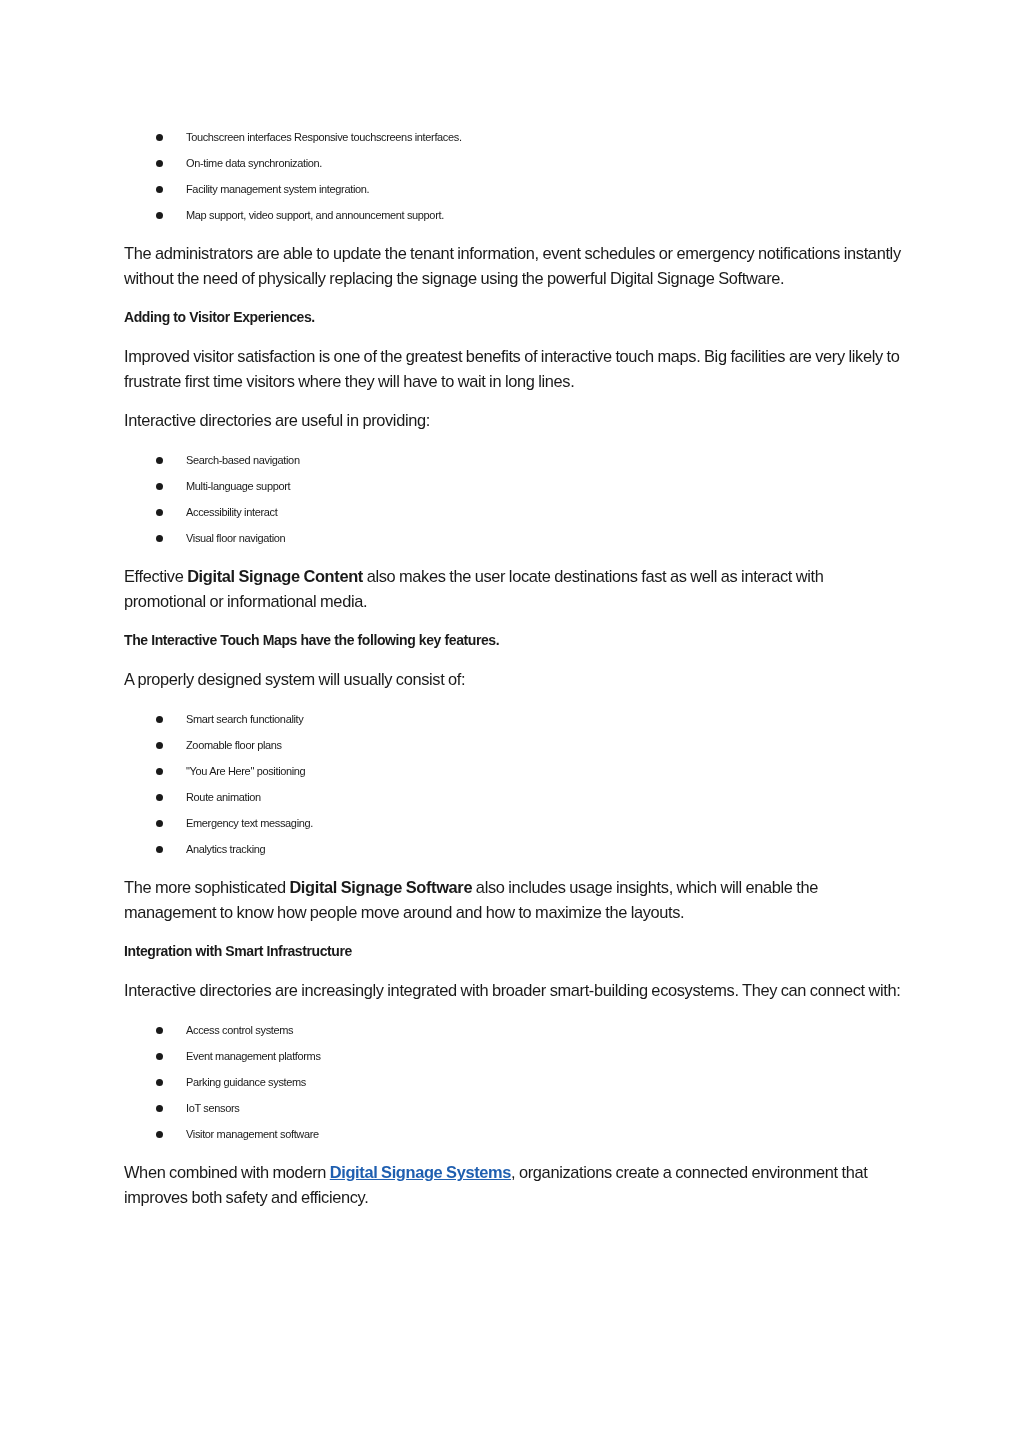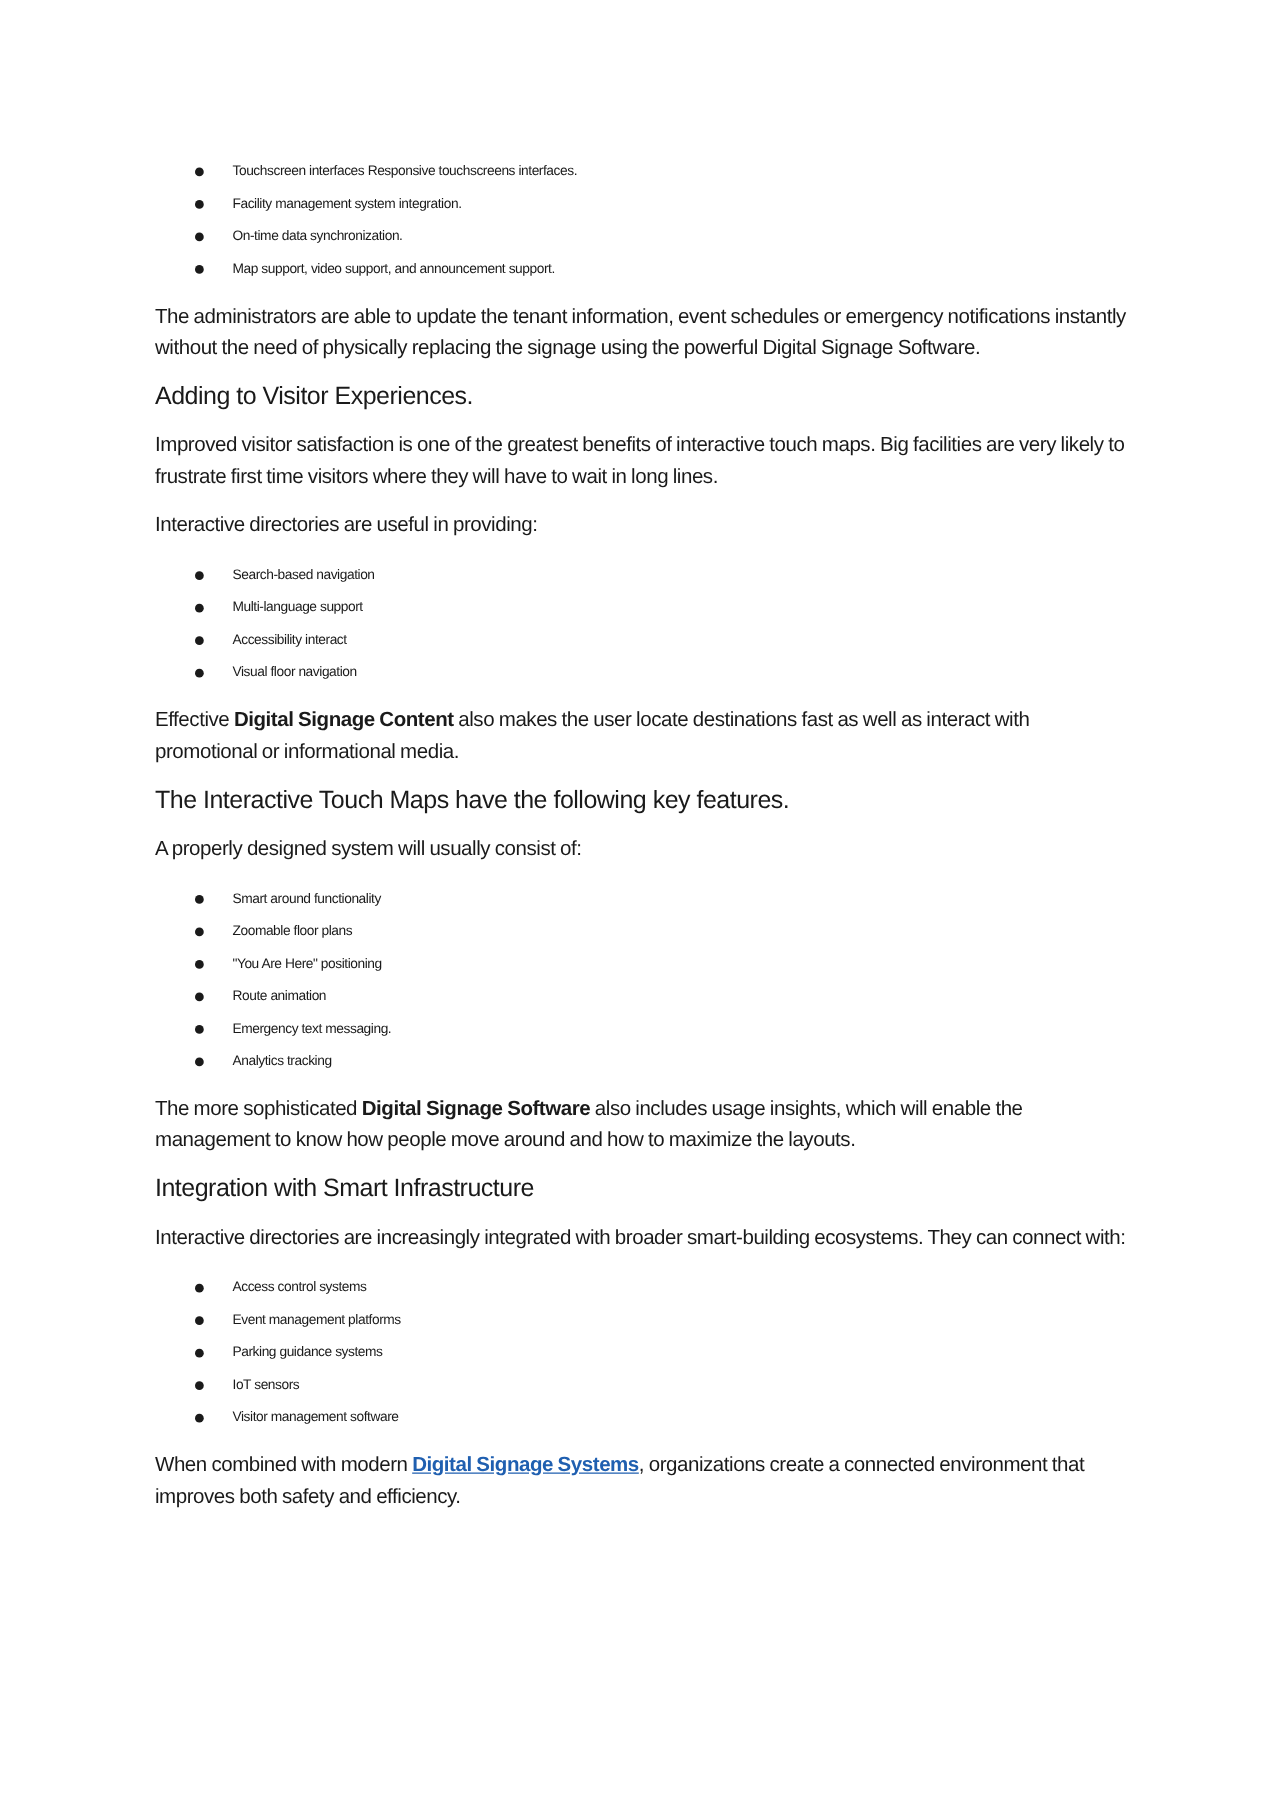--- a/index.html
+++ b/index.html
@@ -6,21 +6,21 @@
     body {
       width: 1023px; height: 1447px; position: relative; overflow: hidden;
       font-family: "Liberation Sans", sans-serif; color: #1a1a1a;
     }
     .page { position: absolute; left: 124px; top: 124px; width: 780px; }
     .p {
       font-size: 16.4px; line-height: 25px; margin: 0 0 14px 0;
       letter-spacing: -0.35px; word-spacing: -0.5px;
     }
     .h {
-      font-size: 20px; line-height: 25px; font-weight: normal; margin: 0 0 14px 0;
+      font-size: 14px; line-height: 25px; font-weight: bold; margin: 0 0 14px 0;
       letter-spacing: -0.4px;
     }
     ul.list { list-style: none; margin: 0 0 13px 0; padding: 0; }
     ul.list li {
       position: relative; padding-left: 62px; font-size: 11px; line-height: 26px;
       letter-spacing: -0.35px;
     }
     ul.list li .bullet {
       position: absolute; left: 32px; top: 10px; width: 7px; height: 7px;
       border-radius: 50%; background: #1a1a1a;
@@ -28,22 +28,22 @@
     b { font-weight: bold; }
     a.link { color: #1f5fb0; font-weight: bold; text-decoration: underline; }
   </style>
 </head>
 <body>
 
 <div class="page">
 
   <ul class="list">
     <li><span class="bullet"></span><span>Touchscreen interfaces Responsive touchscreens interfaces.</span></li>
+    <li><span class="bullet"></span><span>On-time data synchronization.</span></li>
     <li><span class="bullet"></span><span>Facility management system integration.</span></li>
-    <li><span class="bullet"></span><span>On-time data synchronization.</span></li>
     <li><span class="bullet"></span><span>Map support, video support, and announcement support.</span></li>
   </ul>
 
   <p class="p">The administrators are able to update the tenant information, event schedules or emergency notifications instantly without the need of physically replacing the signage using the powerful Digital Signage Software.</p>
 
   <h2 class="h">Adding to Visitor Experiences.</h2>
 
   <p class="p">Improved visitor satisfaction is one of the greatest benefits of interactive touch maps. Big facilities are very likely to frustrate first time visitors where they will have to wait in long lines.</p>
 
   <p class="p">Interactive directories are useful in providing:</p>
@@ -55,21 +55,21 @@
     <li><span class="bullet"></span><span>Visual floor navigation</span></li>
   </ul>
 
   <p class="p"><span>Effective </span><b>Digital Signage Content</b><span> also makes the user locate destinations fast as well as interact with promotional or informational media.</span></p>
 
   <h2 class="h">The Interactive Touch Maps have the following key features.</h2>
 
   <p class="p">A properly designed system will usually consist of:</p>
 
   <ul class="list">
-    <li><span class="bullet"></span><span>Smart around functionality</span></li>
+    <li><span class="bullet"></span><span>Smart search functionality</span></li>
     <li><span class="bullet"></span><span>Zoomable floor plans</span></li>
     <li><span class="bullet"></span><span>"You Are Here" positioning</span></li>
     <li><span class="bullet"></span><span>Route animation</span></li>
     <li><span class="bullet"></span><span>Emergency text messaging.</span></li>
     <li><span class="bullet"></span><span>Analytics tracking</span></li>
   </ul>
 
   <p class="p"><span>The more sophisticated </span><b>Digital Signage Software</b><span> also includes usage insights, which will enable the management to know how people move around and how to maximize the layouts.</span></p>
 
   <h2 class="h">Integration with Smart Infrastructure</h2>

